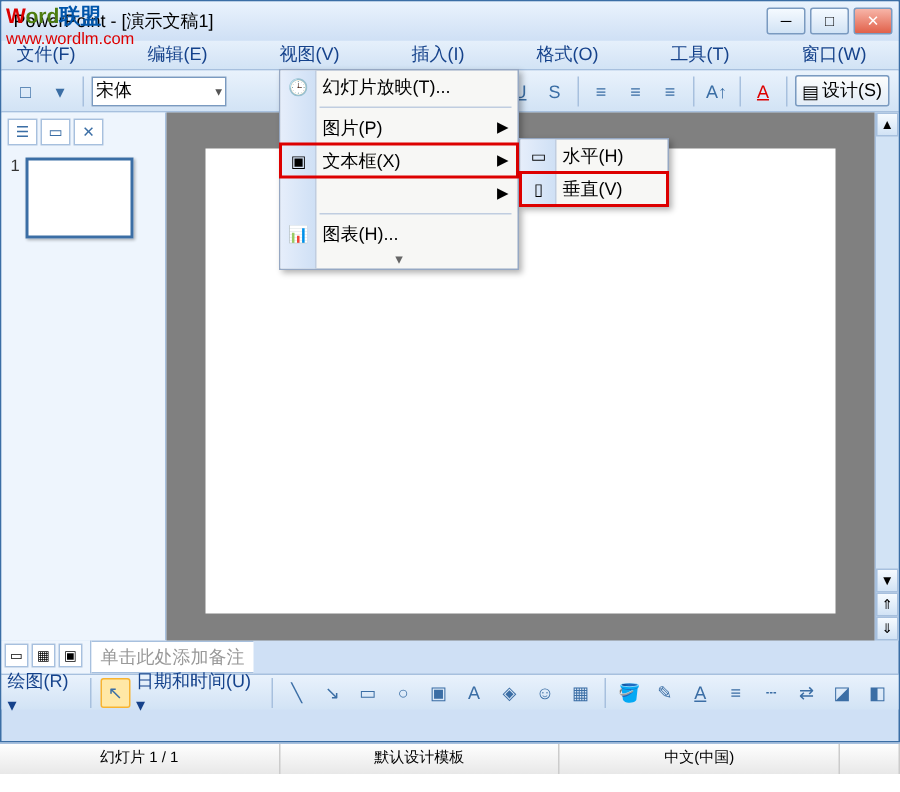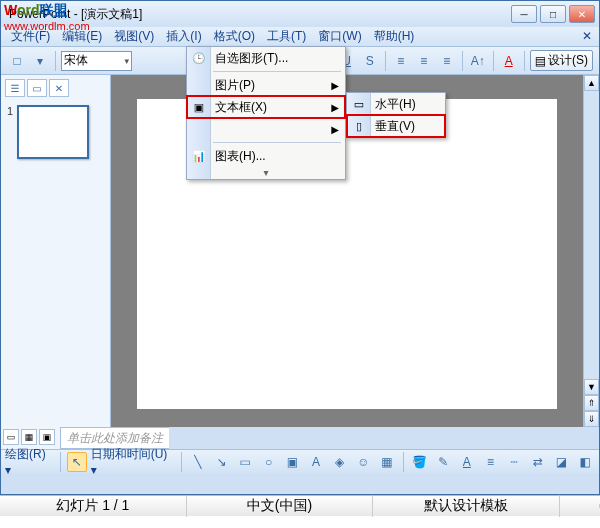--- a/index.html
+++ b/index.html
@@ -8,46 +8,46 @@
 .titlebar { height:26px; background:linear-gradient(#eaf3fd,#cfe0f5); display:flex; align-items:center; padding:0 4px; position:relative; }
 .titlebar-text { font-size:12px; color:#000; flex:1; padding-left:4px; }
 .winbtns { display:flex; gap:3px; }
 .winbtn { width:26px; height:18px; border:1px solid #7a9ac0; border-radius:2px; background:linear-gradient(#f5faff,#d2e3f5); font-size:10px; display:flex; align-items:center; justify-content:center; cursor:pointer; }
 .winbtn.close { background:linear-gradient(#f7b5a8,#e1614a); color:#fff; }
 .watermark { position:absolute; top:2px; left:4px; font-size:14px; font-weight:bold; pointer-events:none; z-index:999; }
 .watermark .red { color:#d00; }
 .watermark .orange { color:#4d7c0f; }
 .watermark .blue { color:#05a; }
 .watermark .url { display:block; font-size:11px; color:#d00; font-weight:normal; }
-.menubar { height:20px; background:linear-gradient(#e6f0fb,#d2e3f5); border-bottom:1px solid #a7c0de; display:flex; align-items:center; padding:0 4px; font-size:12px; }
+.menubar { height:20px; background:linear-gradient(#e6f0fb,#d2e3f5); border-bottom:1px solid #a7c0de; display:flex; align-items:center; padding:0 4px; font-size:12px;gap:36px; }
 .menuitem { padding:2px 6px; cursor:pointer; color:#15428b; white-space:nowrap; }
 .menu-x { margin-left:auto; width:16px; height:16px; text-align:center; color:#15428b; cursor:pointer; }
 .toolbar1 { height:28px; background:linear-gradient(#e9f2fc,#d2e3f5); border-bottom:1px solid #a7c0de; display:flex; align-items:center; padding:2px 6px; gap:3px; font-size:12px; }
 .tb-btn { width:20px; height:20px; border:1px solid transparent; display:flex; align-items:center; justify-content:center; cursor:pointer; border-radius:2px; color:#3b6ea5; }
 .tb-sep { width:1px; height:20px; background:#a7c0de; margin:0 2px; }
-.font-combo { width:71px; height:20px; background:#fff; border:1px solid #7a9ac0; font-size:12px; padding:0 2px; display:flex; align-items:center; justify-content:space-between; cursor:pointer; }
+.font-combo { width:90px; height:20px; background:#fff; border:1px solid #7a9ac0; font-size:12px; padding:0 2px; display:flex; align-items:center; justify-content:space-between; cursor:pointer; }
 .font-combo .arrow { font-size:9px; color:#555; }
 .body-area { display:flex; height:352px; }
 .outline-pane { width:110px; background:#eef5fd; border-right:1px solid #a7c0de; padding:4px; }
 .tab-btns { display:flex; gap:2px; margin-bottom:4px; }
 .tab-btn { width:20px; height:18px; border:1px solid #a7c0de; background:#fff; font-size:10px; display:flex; align-items:center; justify-content:center; cursor:pointer; color:#3b6ea5; }
 .slide-thumb-wrap { display:flex; gap:4px; padding:4px 2px; }
 .slide-num { font-size:11px; color:#333; }
 .slide-thumb { width:72px; height:54px; background:#fff; border:2px solid #3b6ea5; box-shadow:1px 1px 2px rgba(0,0,0,.3); cursor:pointer; }
 .slide-area { flex:1; background:#808080; display:flex; align-items:center; justify-content:center; position:relative; }
 .slide-canvas { width:420px; height:310px; background:#fff; margin-top:6px; }
 .vscroll { width:16px; background:#d2e3f5; border-left:1px solid #a7c0de; display:flex; flex-direction:column; }
 .vscroll .arrow-btn { height:16px; background:linear-gradient(#f5faff,#d2e3f5); border:1px solid #a7c0de; font-size:9px; display:flex; align-items:center; justify-content:center; cursor:pointer; }
 .vscroll .track { flex:1; }
-.notes { height:22px; background:#fff; border-top:1px solid #a7c0de; border-bottom:1px solid #a7c0de; display:flex; align-items:center; padding:0 6px; font-size:12px; color:#999;font-style:italic; }
+.notes { height:22px; background:#fff; border-top:1px solid #a7c0de; border-bottom:1px solid #a7c0de; display:flex; align-items:center; padding:0 6px; font-size:12px; color:#999; }
 .view-btns { width:60px; display:flex; gap:2px; padding:2px; background:#eef5fd; border-right:1px solid #a7c0de; }
 .view-btn { width:16px; height:16px; border:1px solid #a7c0de; background:#fff; cursor:pointer; font-size:9px; display:flex; align-items:center; justify-content:center; }
 .notes-row { display:flex; height:22px; }
 .draw-bar { height:24px; background:linear-gradient(#e9f2fc,#d2e3f5); border-top:1px solid #a7c0de; display:flex; align-items:center; padding:0 4px; gap:4px; font-size:12px; }
-.statusbar { height:21px; background:linear-gradient(#fefefe,#e8e8e8); border-top:1px solid #a7c0de; display:flex; font-size:14px;align-items:center; }
+.statusbar { height:21px; background:linear-gradient(#fefefe,#e8e8e8); border-top:1px solid #a7c0de; display:flex; font-size:10px; }
 .status-cell { padding:2px 8px; border-right:1px solid #ccc; flex:1; text-align:center; }
 .dropdown { position:absolute; background:#f7f7f5; border:1px solid #96a8c3; box-shadow:2px 2px 4px rgba(0,0,0,.3); font-size:12px; z-index:100; }
 .dropdown .vgutter { position:absolute; left:0; top:0; bottom:0; width:24px; background:linear-gradient(90deg,#e6eefb,#cfe0f5); border-right:1px solid #c0cde0; }
 .dd-item { height:22px; display:flex; align-items:center; padding:0 22px 0 28px; cursor:pointer; position:relative; }
 .dd-item .icon { position:absolute; left:4px; width:16px; height:16px; display:flex; align-items:center; justify-content:center; font-size:11px; }
 .dd-item .sub-arrow { position:absolute; right:6px; font-size:10px; }
 .dd-sep { height:1px; background:#c0cde0; margin:2px 4px 2px 26px; }
 .dd-chev { height:12px; text-align:center; font-size:10px; color:#666; }
 .highlight-red { outline:2px solid #d00; outline-offset:-1px; }
 #insert-menu { top:46px; left:186px; width:160px; }
@@ -181,30 +181,30 @@
     <div class="tb-btn">┄</div>
     <div class="tb-btn">⇄</div>
     <div class="tb-btn">◪</div>
     <div class="tb-btn">◧</div>
   </div>
 
 </div>
 
 <div class="statusbar">
   <div class="status-cell">幻灯片 1 / 1</div>
+  <div class="status-cell">默认设计模板</div>
   <div class="status-cell">中文(中国)</div>
-  <div class="status-cell">默认设计模板</div>
   <div class="status-cell" style="flex:0 0 40px"></div>
 </div>
 
 <div id="insert-menu" class="dropdown">
   <div class="vgutter"></div>
   <div class="dd-item">
     <span class="icon">🕒</span>
-    <span>自选图形(T)...</span>
+    <span>幻灯片放映(T)...</span>
   </div>
   <div class="dd-sep"></div>
   <div class="dd-item">
     <span>图片(P)</span>
     <span class="sub-arrow">▶</span>
   </div>
   <div class="dd-item highlight-red">
     <span class="icon">▣</span>
     <span>文本框(X)</span>
     <span class="sub-arrow">▶</span>

